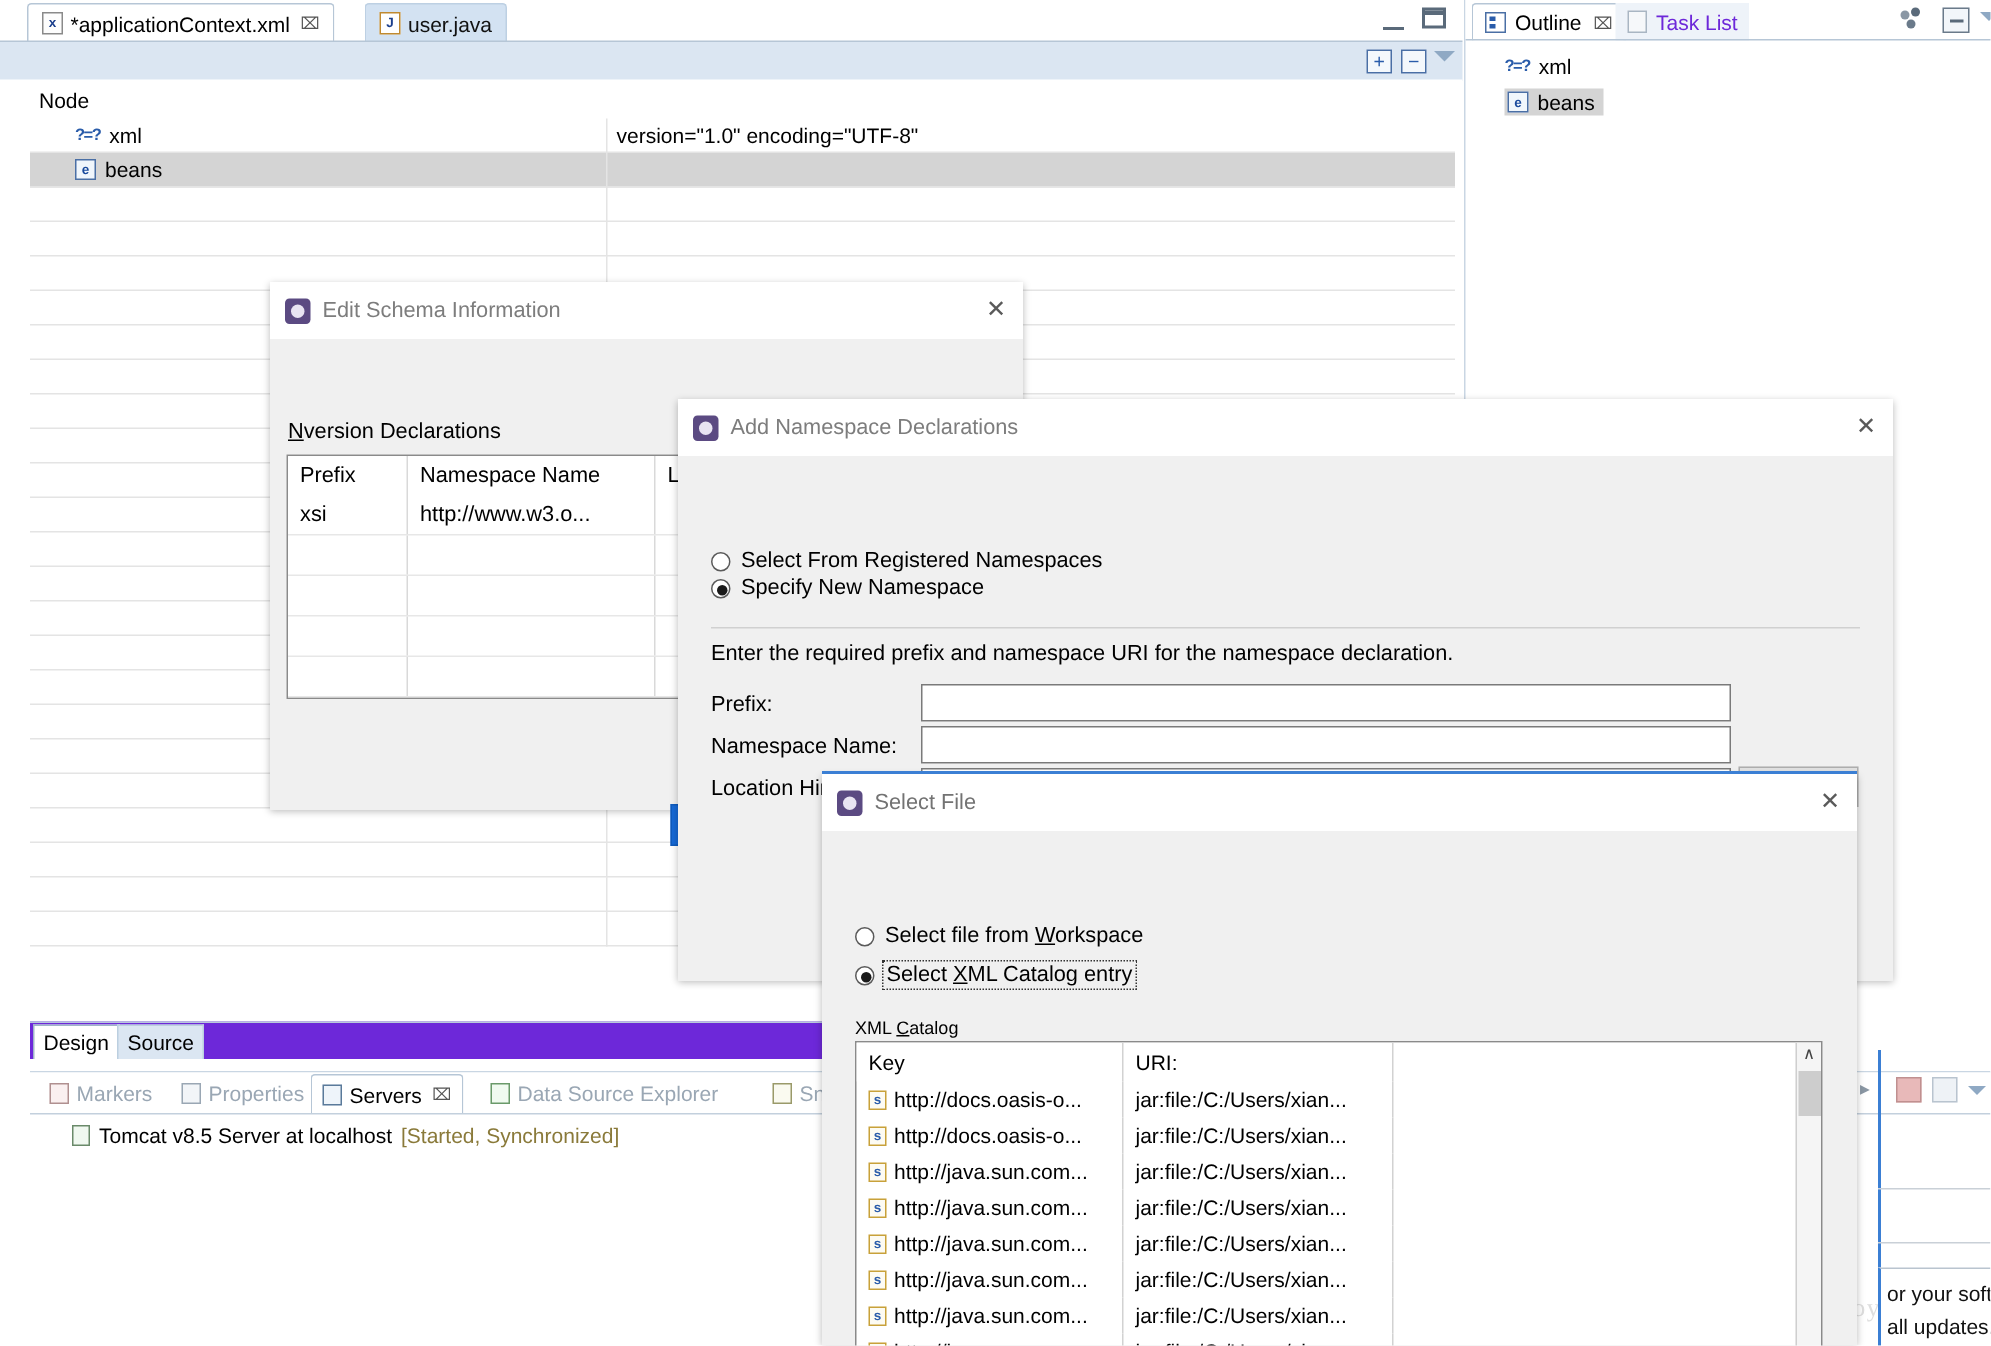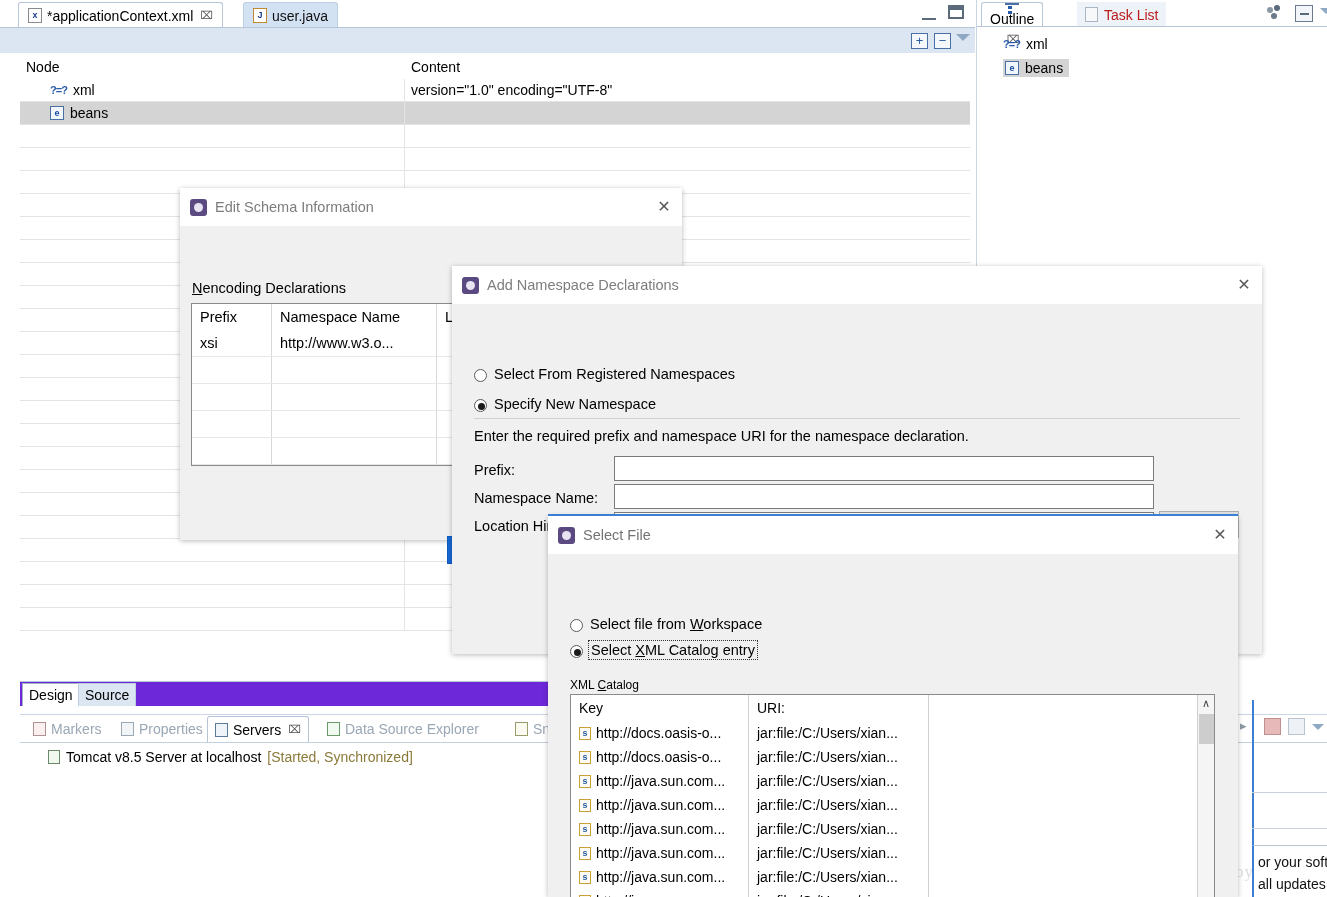--- a/index.html
+++ b/index.html
@@ -138,22 +138,22 @@
   .outline-panel {
     position: absolute; left: 976px; top: 0px; width: 351px; height: 710px;
     background: #ffffff; border-left: 1px solid #c9d6e3;
   }
   .outline-tabbar { position: absolute; left:0; top:0; width: 351px; height: 27px; background:#ffffff; }
   .otab {
     position: absolute; top: 2px; height: 25px;
     display: flex; align-items: center; gap: 6px; padding: 0 8px;
     font-size: 14px; white-space: nowrap;
   }
-  .otab.active { left: 4px; background:#ffffff; border:1px solid #b6c6d6; border-bottom:none; border-radius:3px 3px 0 0;flex-direction:column;}
-  .otab.inactive { left: 100px; background:#eef3f9; color:#b91c1c; }
+  .otab.active { left: 4px; background:#ffffff; border:1px solid #b6c6d6; border-bottom:none; border-radius:3px 3px 0 0;}
+  .otab.inactive { left: 100px; background:#eef3f9; color:#6d28d9; }
   .outline-icon {
     width: 14px; height: 14px; border: 1px solid #4a6fa5; background:#fff;
     display:inline-block; position: relative;
   }
   .outline-icon:before {
     content:""; position:absolute; left:2px; top:2px; width:4px; height:3px; background:#2a5caa;
   }
   .outline-icon:after {
     content:""; position:absolute; left:2px; top:7px; width:4px; height:3px; background:#2a5caa;
   }
@@ -243,21 +243,21 @@
   .dlg-body { position:relative; }
 
   .radio {
     width:13px; height:13px; border-radius:50%; border:1px solid #5a5a5a;
     background:#fff; display:inline-block; position:relative; flex:none;
   }
   .radio.on:after {
     content:""; position:absolute; left:3px; top:3px; width:7px; height:7px;
     border-radius:50%; background:#1a1a1a;
   }
-  .radio-row { display:flex; align-items:flex-end; gap:7px; font-size:14.5px; }
+  .radio-row { display:flex; align-items:center; gap:7px; font-size:14.5px; }
   .focus-ring { outline:1px dotted #333; outline-offset:1px; padding:0 1px;}
 
   .fld-label { font-size:14.5px; }
   .txtin {
     border:1px solid #7a7a7a; background:#ffffff; height:25px;
   }
   .btn {
     border:1px solid #adadad; background:#e1e1e1; font-size:14px;
     height:27px; padding: 0 10px; cursor:pointer;
   }
@@ -347,21 +347,20 @@
 
     <div class="editor-toolbar">
       <div class="tb-icon expand">+</div>
       <div class="tb-icon collapse">−</div>
       <div class="tb-chevron"></div>
     </div>
 
     <div class="nc-table">
       <div class="nc-head">
         <div class="nc-col1">Node</div>
-        <div class="nc-col2">Content</div>
       </div>
 
       <div class="nc-row">
         <div class="nc-col1">
           <span class="node-label">
             <span class="icon-pi">?=?</span>
             <span>xml</span>
           </span>
         </div>
         <div class="nc-col2">version="1.0" encoding="UTF-8"</div>
@@ -567,21 +566,21 @@
   </div>
 
   <div class="dialog" id="dlg-schema">
     <div class="dlg-title">
       <span class="dlg-gear"></span>
       <span class="dlg-title-text">Edit Schema Information</span>
       <span class="dlg-close">✕</span>
     </div>
     <div class="dlg-body">
       <div class="ns-label">
-        <span style="text-decoration:underline;">N</span><span>encoding Declarations</span>
+        <span style="text-decoration:underline;">N</span><span>version Declarations</span>
       </div>
       <div class="ns-table">
         <div class="ns-head">
           <div class="ns-c1">Prefix</div>
           <div class="ns-c2">Namespace Name</div>
           <div class="ns-c3">Loc</div>
         </div>
         <div class="ns-row">
           <div class="ns-c1">xsi</div>
           <div class="ns-c2">http://www.w3.o...</div>
@@ -622,21 +621,21 @@
       <span class="dlg-gear"></span>
       <span class="dlg-title-text">Add Namespace Declarations</span>
       <span class="dlg-close">✕</span>
     </div>
     <div class="dlg-body">
 
       <div class="radio-row ans-row" style="left:22px; top:62px;">
         <span class="radio"></span>
         <span>Select From Registered Namespaces</span>
       </div>
-      <div class="radio-row ans-row" style="left:22px; top:92px;">
+      <div class="radio-row ans-row" style="left:22px; top:80px;">
         <span class="radio on"></span>
         <span>Specify New Namespace</span>
       </div>
 
       <div class="hr" style="position:absolute; left:22px; top:114px; width:766px;"></div>
 
       <div class="ans-row" style="left:22px; top:124px;">Enter the required prefix and namespace URI for the namespace declaration.</div>
 
       <div class="ans-row fld-label" style="left:22px; top:158px;">Prefix:</div>
       <input class="txtin" type="text" style="position: absolute; left: 162px; top: 152px; width: 540px;" value="">

